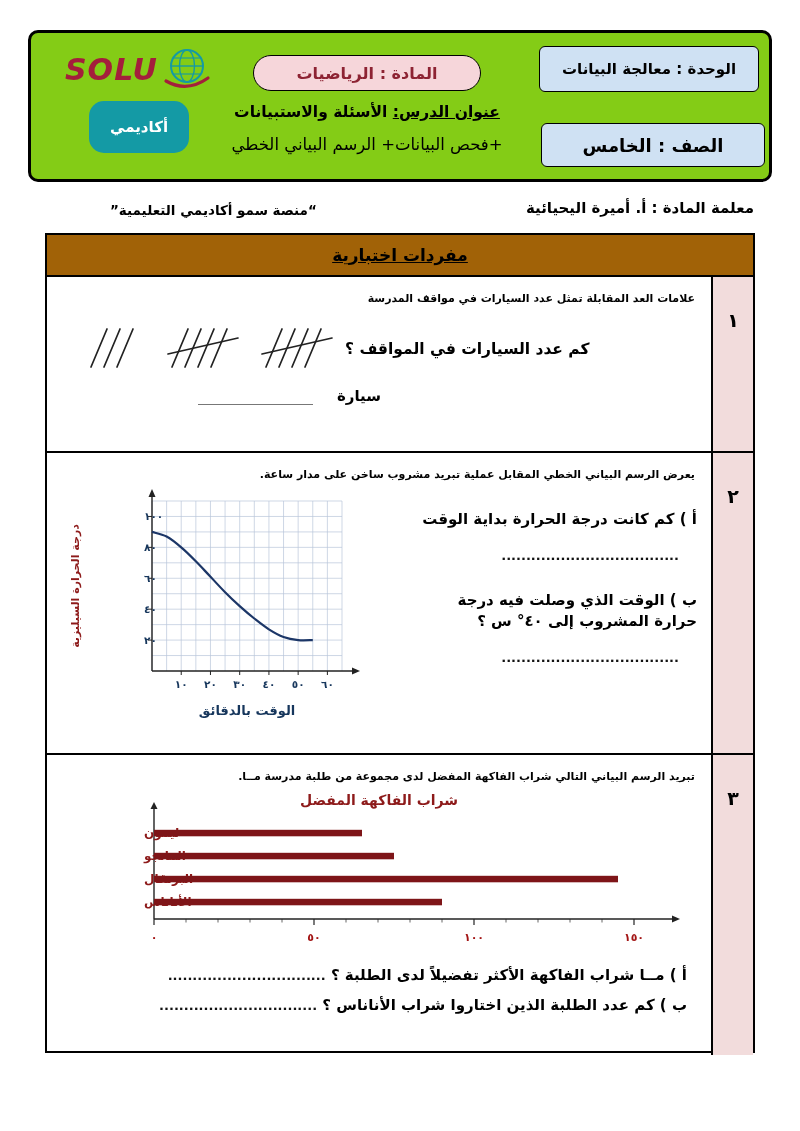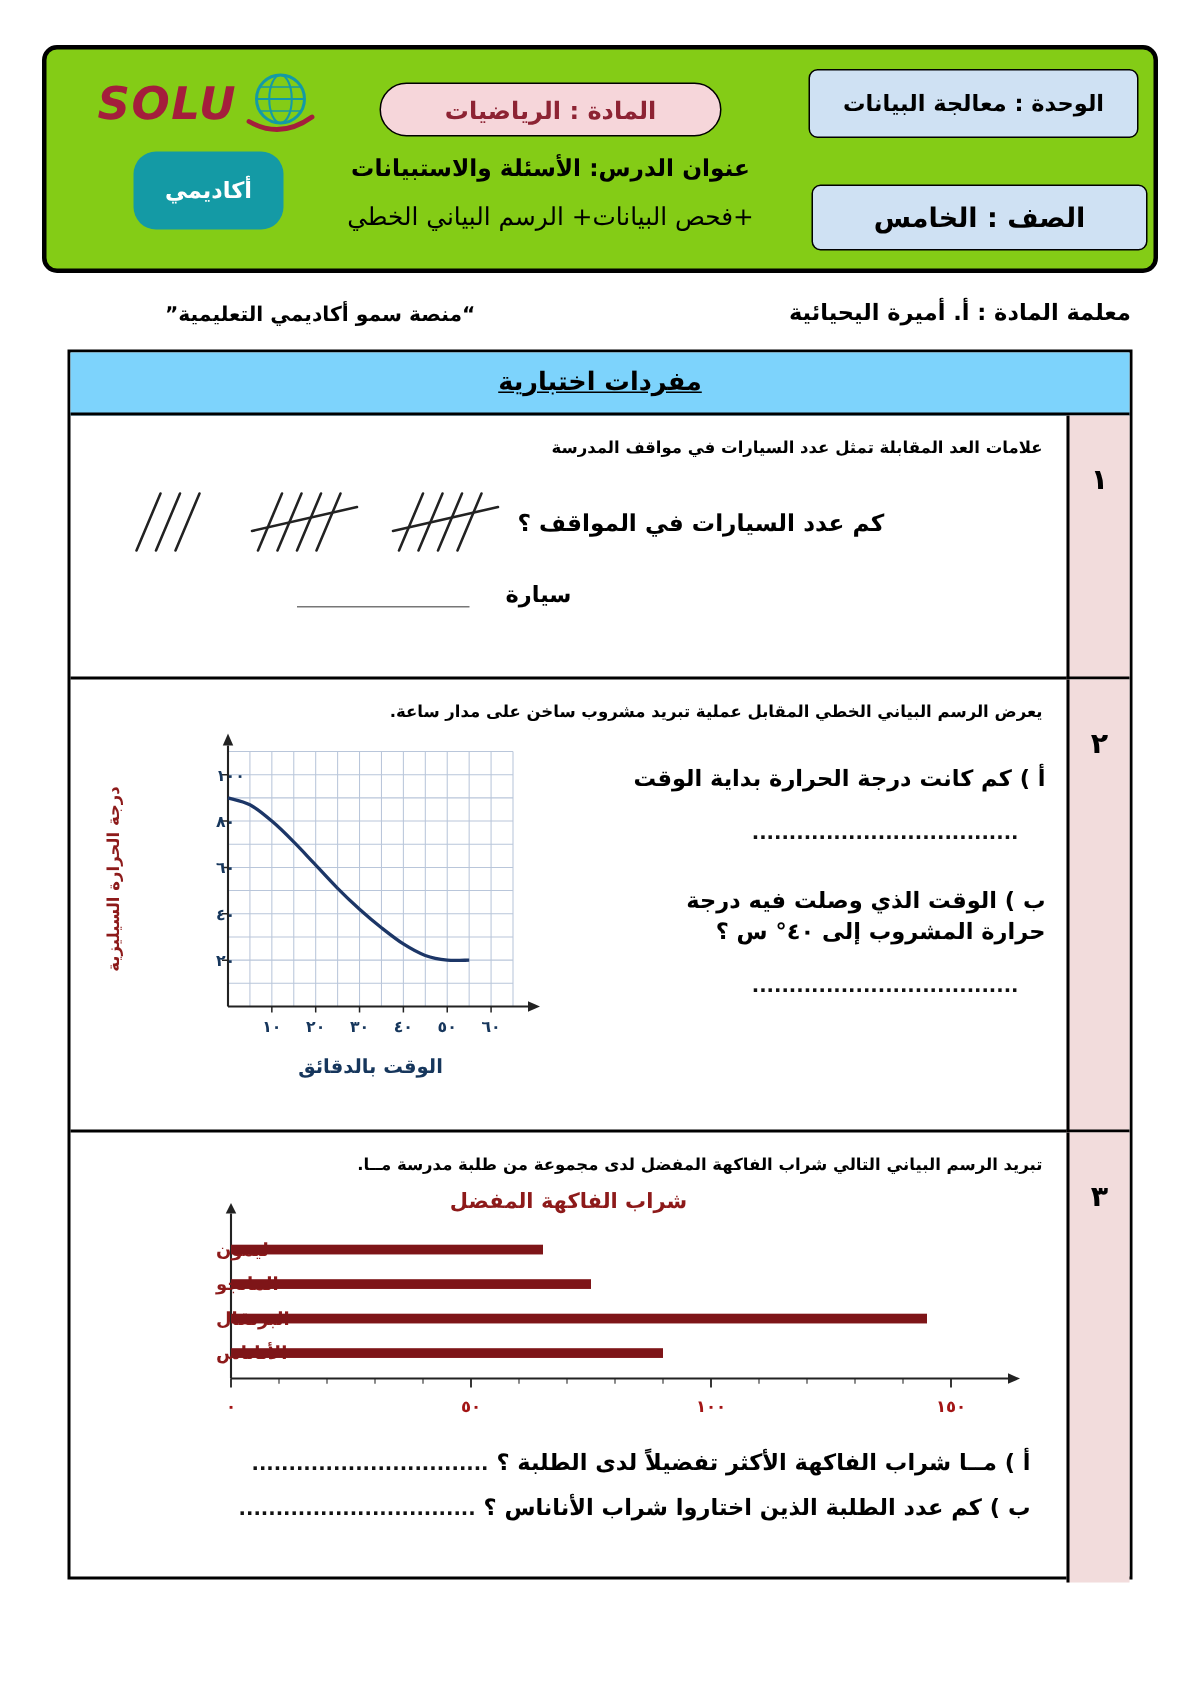--- a/index.html
+++ b/index.html
@@ -5,33 +5,33 @@
   *{box-sizing:border-box;margin:0;padding:0}
   html,body{width:800px;height:1131px}
   body{background:#fff;font-family:"DejaVu Sans",sans-serif;direction:rtl;color:#000;position:relative;overflow:hidden}
 
   
   .header-box{position:absolute;left:28px;top:30px;width:744px;height:152px;border:3px solid #000;border-radius:10px;background:#84cc16}
   .unit-box{position:absolute;right:10px;top:13px;width:220px;height:46px;background:#cfe1f3;border:1.5px solid #000;border-radius:6px;display:flex;align-items:center;justify-content:center;font-weight:bold;font-size:15px}
   .grade-box{position:absolute;right:4px;top:90px;width:224px;height:44px;background:#cfe1f3;border:1.5px solid #000;border-radius:6px;display:flex;align-items:center;justify-content:center;font-weight:bold;font-size:18px}
   .subject-pill{position:absolute;right:288px;top:22px;width:228px;height:36px;background:#f6d6da;border:1.6px solid #000;border-radius:18px;display:flex;align-items:center;justify-content:center;font-weight:bold;font-size:16px;color:#8d2333}
   .lesson-line{position:absolute;right:240px;top:70px;width:324px;text-align:center;font-weight:bold;font-size:15.5px}
-  .lesson-line .ul{}
+  .lesson-line .ul{text-decoration:underline}
   .lesson-sub{position:absolute;right:240px;top:102px;width:324px;text-align:center;font-weight:normal;font-size:16.5px}
   .logo{position:absolute;left:22px;top:10px;width:172px;text-align:center}
   .logo-top{display:flex;align-items:center;justify-content:center;gap:3px;direction:ltr}
   .wordmark{font-size:30px;font-weight:bold;font-style:italic;color:#a41e3c;letter-spacing:1px}
   .logo-badge{margin:6px auto 0;width:100px;background:#149aa5;color:#fff;font-weight:bold;font-size:15px;border-radius:15px;padding:17px 0}
 
   .teacher{position:absolute;top:199px;right:46px;font-weight:bold;font-size:15px}
   .platform{position:absolute;top:202px;left:110px;font-weight:bold;font-size:13.5px}
 
   
   .qtable{position:absolute;left:45px;top:233px;width:710px;height:820px;border:2.5px solid #000;display:grid;grid-template-columns:42px 1fr;grid-template-rows:42px 176px 302px 300px;background:#fff}
-  .t-title{grid-column:1/3;background:#7dd3fc;border-bottom:2.5px solid #000;display:flex;align-items:center;justify-content:center;font-weight:bold;font-size:17px;text-decoration:underline}
+  .t-title{grid-column:1/3;background:#a16207;border-bottom:2.5px solid #000;display:flex;align-items:center;justify-content:center;font-weight:bold;font-size:17px;text-decoration:underline}
   .numcell{background:#f2dcdc;border-left:2.5px solid #000;border-bottom:2.5px solid #000;font-weight:bold;font-size:19px;text-align:center;padding-top:32px}
   .qcell{border-bottom:2.5px solid #000;overflow:hidden}
   .nb{border-bottom:none !important}
 
   .qline{margin:15px 16px 0 8px;font-weight:bold;font-size:11px}
   
   .q1-row2{display:flex;justify-content:flex-end;align-items:center;margin:18px 22px 0 38px}
   .qtext{font-weight:bold;font-size:15.5px}
   .q1-row3{display:flex;align-items:flex-end;gap:24px;margin:12px 330px 0 0;font-weight:bold;font-size:15px;width:fit-content}
   .blank{display:inline-block;width:115px;border-bottom:1.5px solid #777;height:16px}

